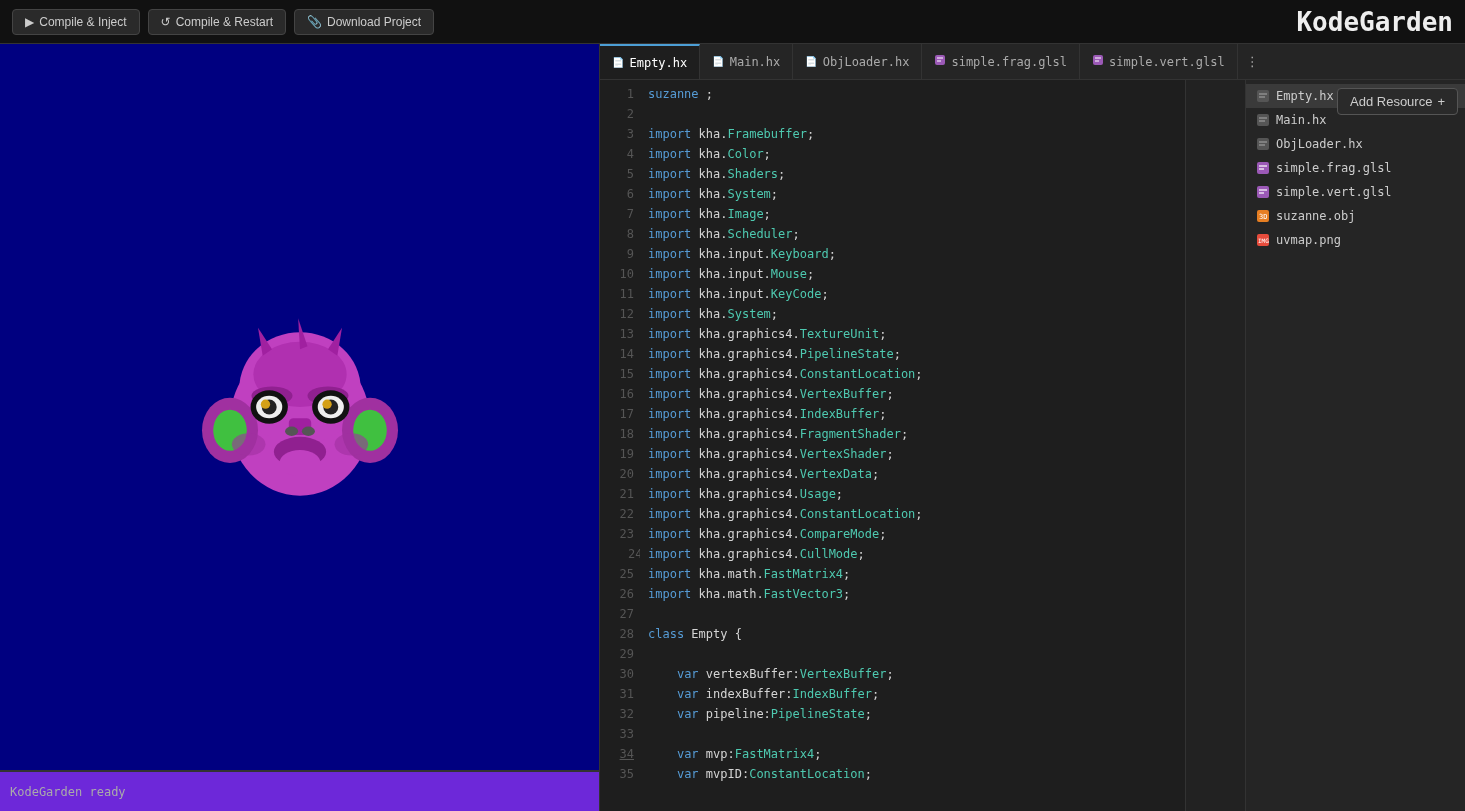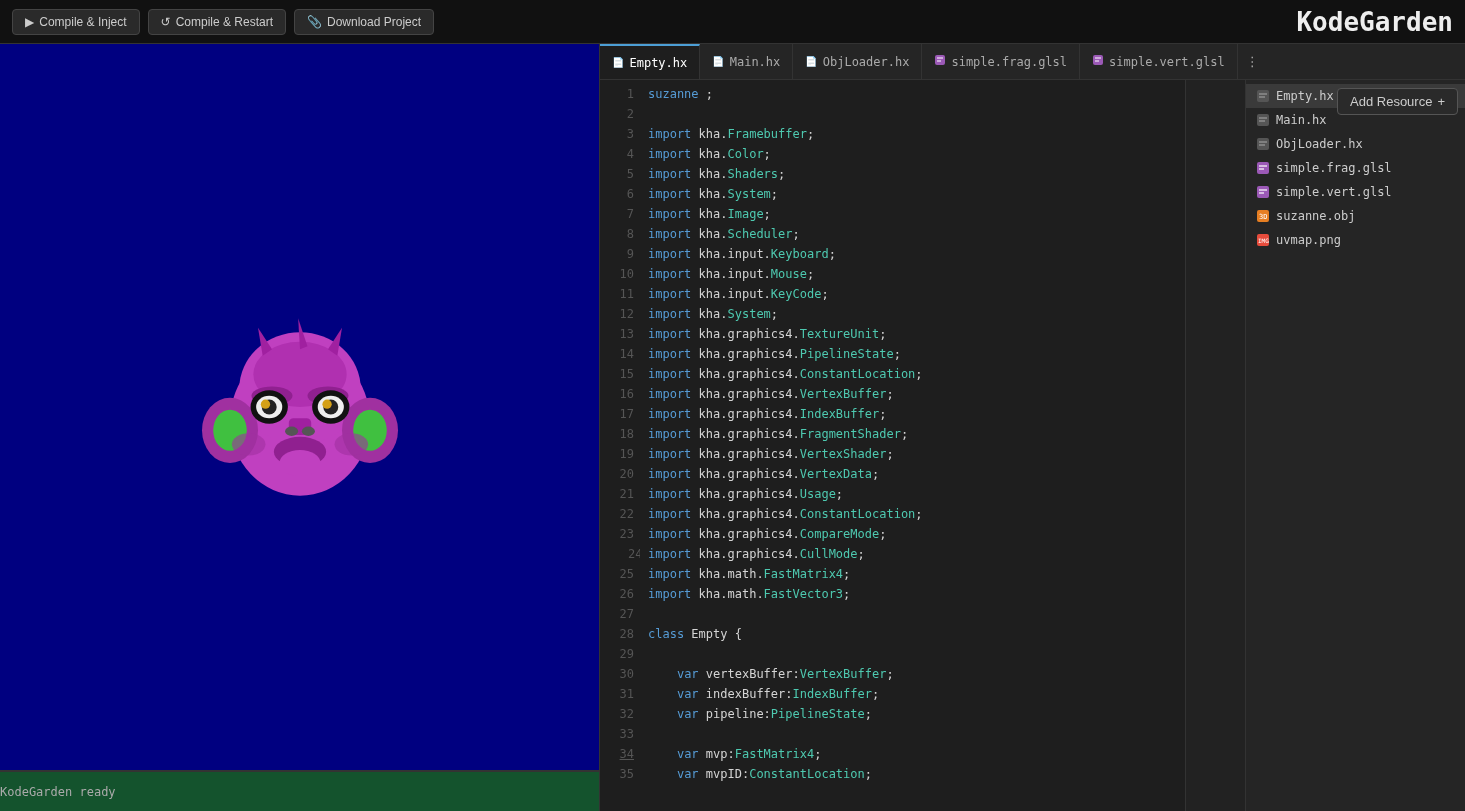--- a/index.html
+++ b/index.html
@@ -74,22 +74,22 @@
       height: 100%;
       display: flex;
       align-items: center;
       justify-content: center;
     }
     #monkey-svg {
       width: 280px;
       height: 280px;
     }
     #status-bar {
-      background: #14532d;
-      padding: 6px 0;
+      background: #6d28d9;
+      padding: 6px 10px;
       font-size: 12px;
       color: #aaa;
       border-top: 1px solid #333;
       height: 40px;
       display: flex;
       align-items: center;
     }
 
     
     #right-panel {

